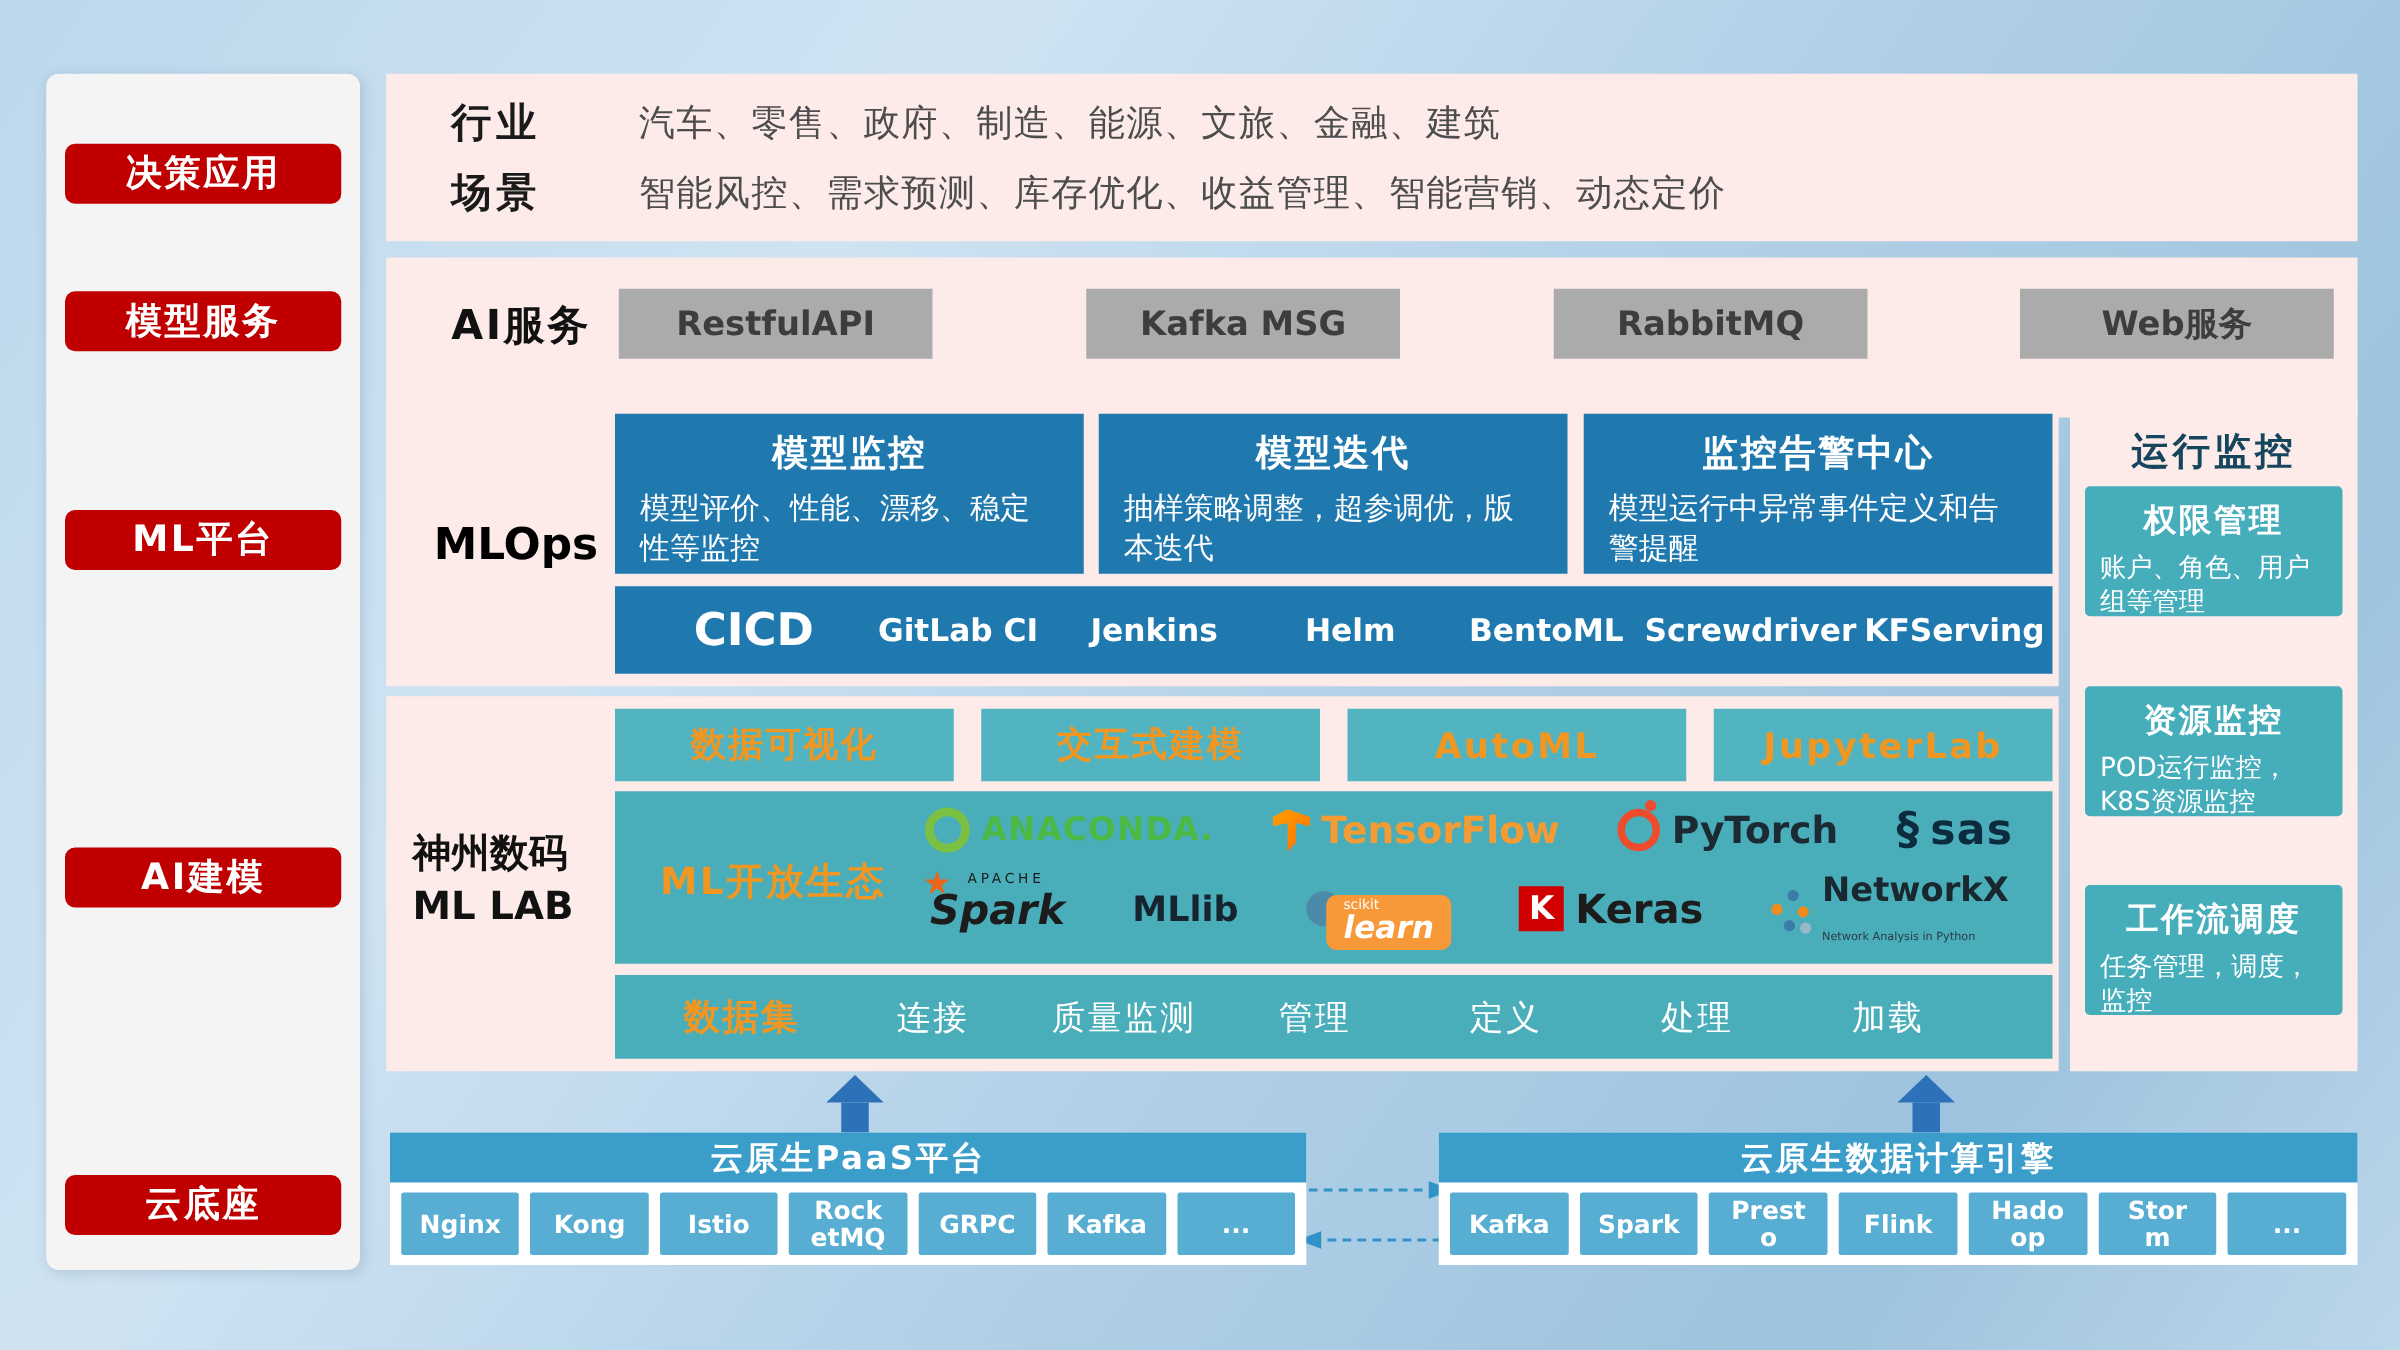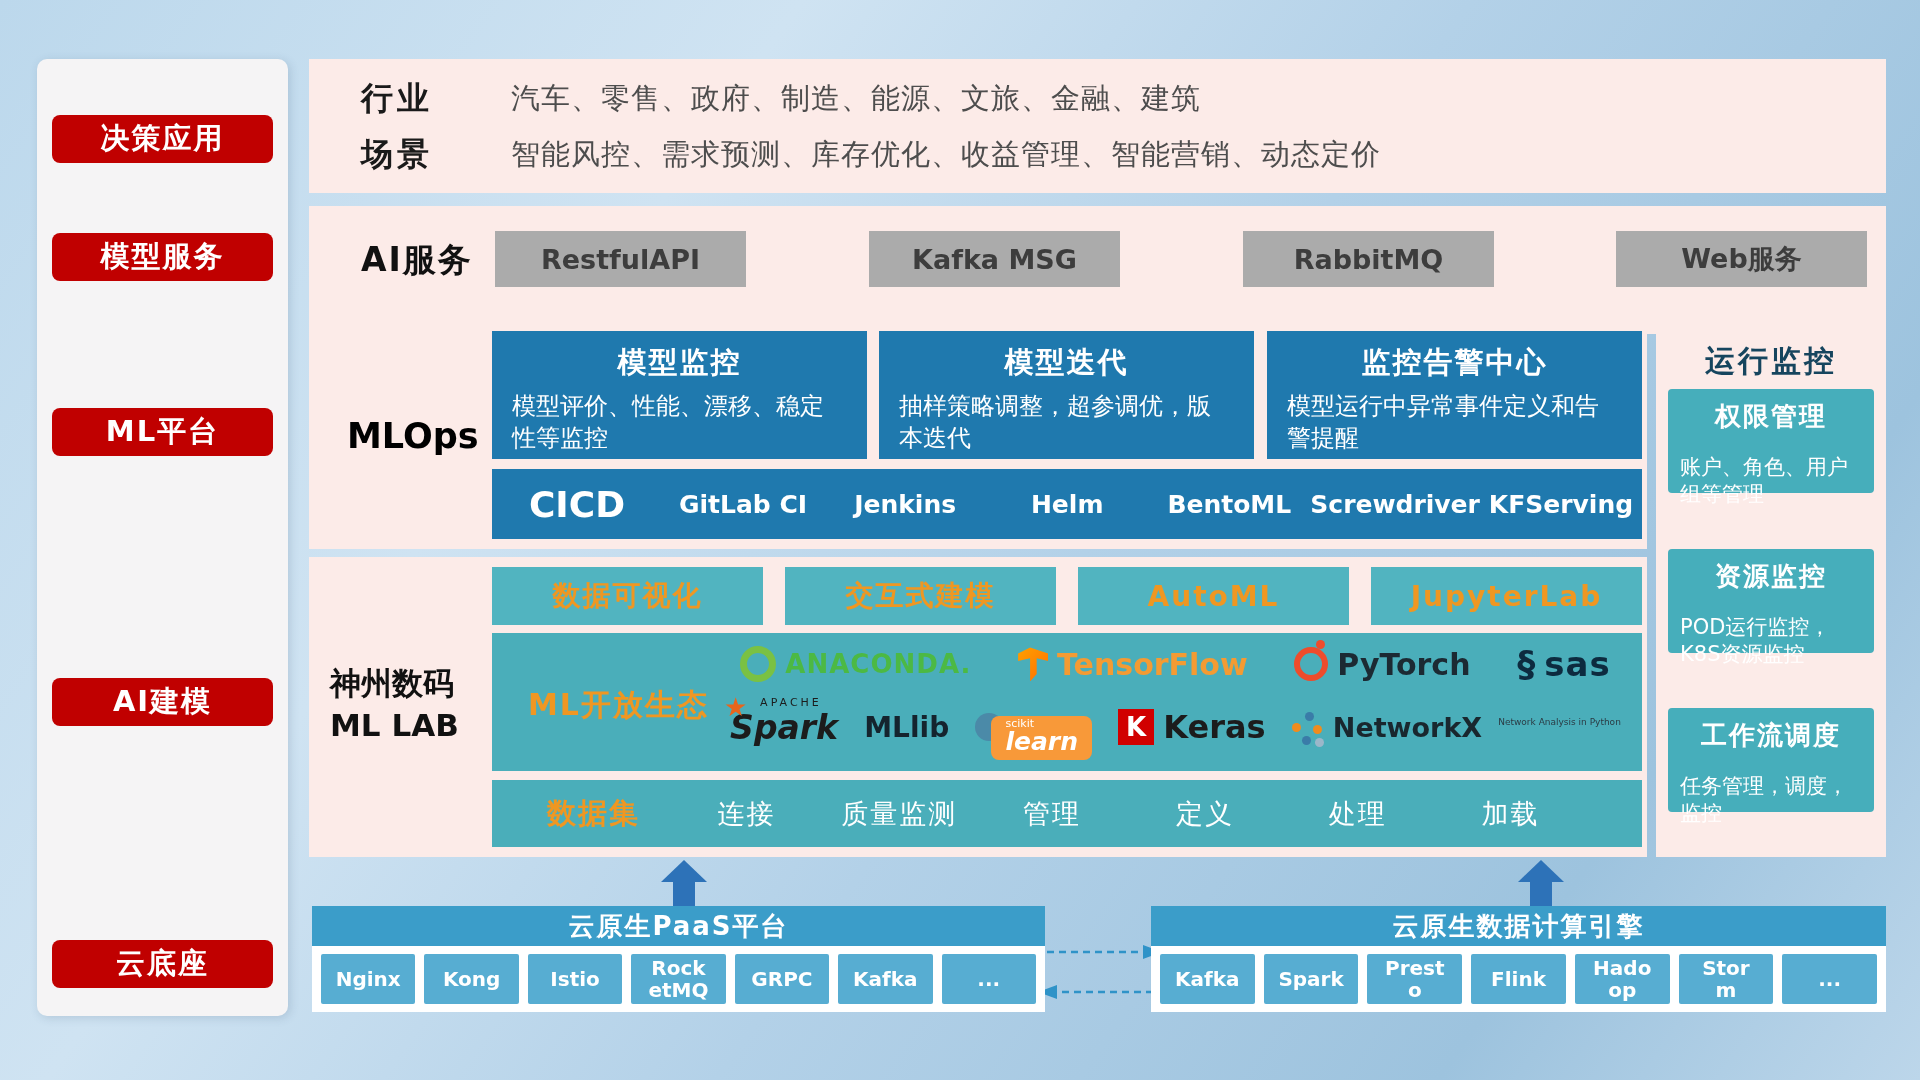--- a/index.html
+++ b/index.html
@@ -28,21 +28,21 @@
   .gray-btn { position:absolute; top:25px; width:251px; height:56px; background:#ababab;
     color:#3d3d3d; font-weight:bold; font-size:27px; display:flex; align-items:center; justify-content:center; }
 
   .band-mlops { left:309px; top:321px; width:1338px; height:228px; }
   .mlops-label { position:absolute; left:38px; top:95px; font-size:35px; font-weight:bold; color:#000; }
   .mlops-card { position:absolute; top:10px; width:375px; height:128px; background:#1f79ae; color:#fff; }
   .card-title { margin-top:12px; text-align:center; font-size:29px; font-weight:bold; letter-spacing:2px; }
   .card-desc { margin:7px 20px 0; font-size:24px; line-height:1.35; }
   .cicd-bar { position:absolute; left:183px; top:148px; width:1150px; height:70px; background:#1f79ae;
     color:#fff; display:flex; align-items:center; }
-  .cicd-label { width:170px; text-align:center; font-size:36px; font-weight:bold; flex:none; }
+  .cicd-label { width:170px; text-align:center; font-size:36px; font-weight:bold; flex:none;padding-left:26px; }
   .cicd-item { flex:1; text-align:center; font-size:25px; font-weight:bold; }
 
   .band-mllab { left:309px; top:557px; width:1338px; height:300px; }
   .mllab-label { position:absolute; left:21px; top:106px; width:162px; font-size:31px; font-weight:bold;
     color:#111; line-height:1.35; text-align:left; }
   .mllab-topbtns { position:absolute; left:183px; top:10px; width:1150px; height:58px; display:flex; gap:22px; }
   .teal-btn { flex:1; background:#51b4c0; color:#ef9722; font-size:28px; font-weight:bold; letter-spacing:2px;
     display:flex; align-items:center; justify-content:center; }
   .eco-area { position:absolute; left:183px; top:76px; width:1150px; height:138px; background:#4aaeba; }
   .eco-label { position:absolute; left:36px; top:52px; font-size:30px; font-weight:bold; color:#ef9722; letter-spacing:2px; }
@@ -71,36 +71,36 @@
   .sk-circle { width:28px; height:28px; border-radius:50%; background:#4b8aa8; margin-right:-12px; }
   .sk-pill { background:#f89939; border-radius:8px; padding:2px 14px 4px; color:#fff; position:relative;margin-top:21px; }
   .sk-sub { display:block; font-size:11px; line-height:1; }
   .sk-text { font-size:25px; font-weight:bold; font-style:italic; line-height:1.05; }
   .keras-badge { width:36px; height:36px; background:#d10000; color:#fff; font-weight:bold; font-size:26px;
     display:flex; align-items:center; justify-content:center; }
   .keras-text { font-size:32px; font-weight:bold; color:#1c1c1c; }
   .nx-icon { position:relative; width:32px; height:32px; }
   .nx-icon::before { content:""; position:absolute; width:9px; height:9px; border-radius:50%; background:#f08c1e;
     left:0; top:12px; box-shadow:13px -11px 0 #3a7ca8, 21px 2px 0 #f08c1e, 10px 13px 0 #3a7ca8, 23px 15px 0 #9bb7c9; }
-  .nx-textwrap { display:flex; flex-direction:row;gap:16px; }
+  .nx-textwrap { display:flex; flex-direction:column;gap:16px; }
   .nx-text { font-size:27px; font-weight:bold; color:#19272e; line-height:1; }
   .nx-sub { font-size:9px; color:#2b3b44; margin-top:3px; }
 
   .data-row { position:absolute; left:183px; top:223px; width:1150px; height:67px; background:#4aaeba;
     display:flex; align-items:center; padding:0 55px; box-sizing:border-box; }
   .data-label { font-size:29px; font-weight:bold; color:#ef9722; letter-spacing:2px; margin-right:30px; flex:none; }
   .data-item { flex:1; text-align:center; font-size:27px; color:#fff; letter-spacing:2px; }
 
   
   .monitor-panel { left:1656px; top:321px; width:230px; height:536px; background:#fcebe8; }
   .monitor-title { margin-top:20px; text-align:center; font-size:30px; font-weight:bold; color:#16455e; letter-spacing:3px; }
   .monitor-box { position:absolute; left:12px; width:206px; height:104px; background:#46aebb; border-radius:4px;
     color:#fff; box-sizing:border-box; padding:10px 12px 0; }
   .mb-title { text-align:center; font-size:26px; font-weight:bold; letter-spacing:2px; }
-  .mb-desc { margin-top:20px; font-size:21px; line-height:1.3; }
+  .mb-desc { margin-top:7px; font-size:21px; line-height:1.3; }
 
   
   .bottom-section { position:absolute; top:906px; background:#fff; }
   .bottom-header { height:40px; background:#3b9dc9; color:#fff; font-size:26px; font-weight:bold; letter-spacing:2px;
     display:flex; align-items:center; justify-content:center; }
   .bottom-body { display:flex; gap:9px; padding:8px 9px; height:50px; }
   .chip { flex:1; background:#57add2; color:#fff; font-size:20px; font-weight:bold; border-radius:2px;
     display:flex; align-items:center; justify-content:center; text-align:center; line-height:1.1;
     word-break:break-all; padding:0 14px; overflow:hidden; }
 

